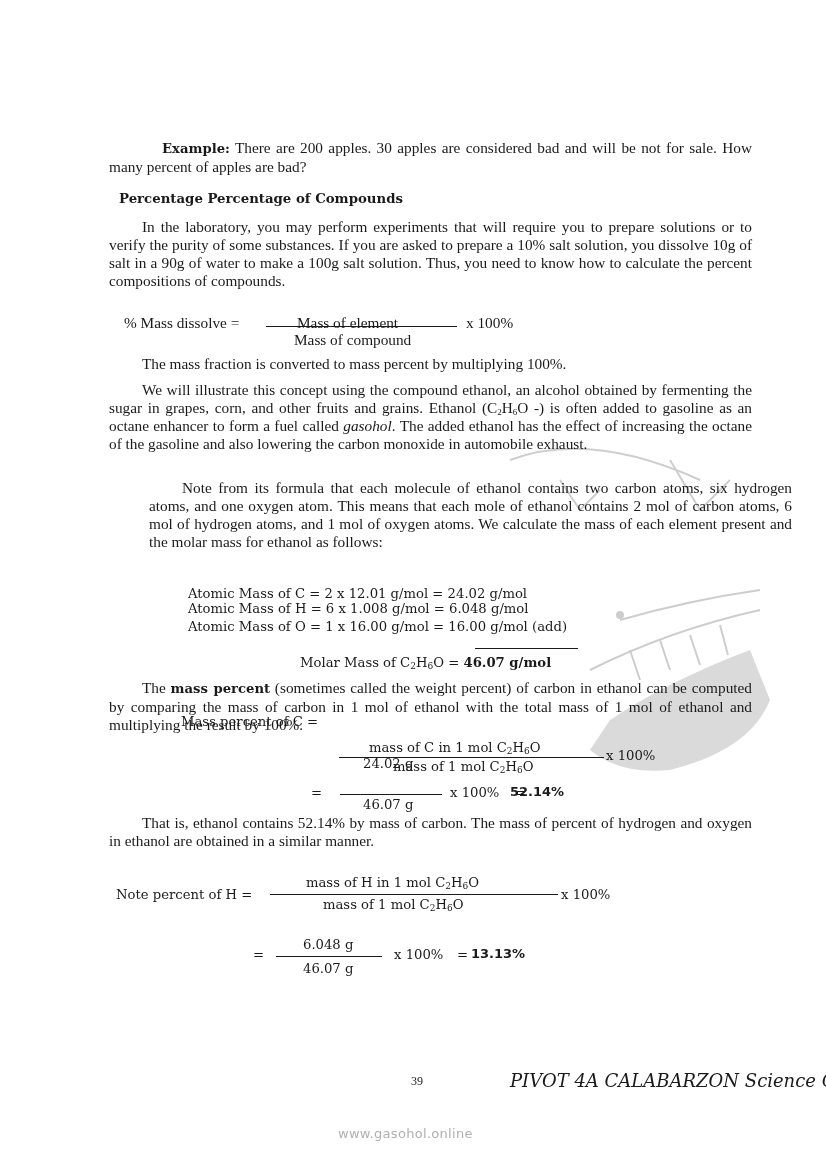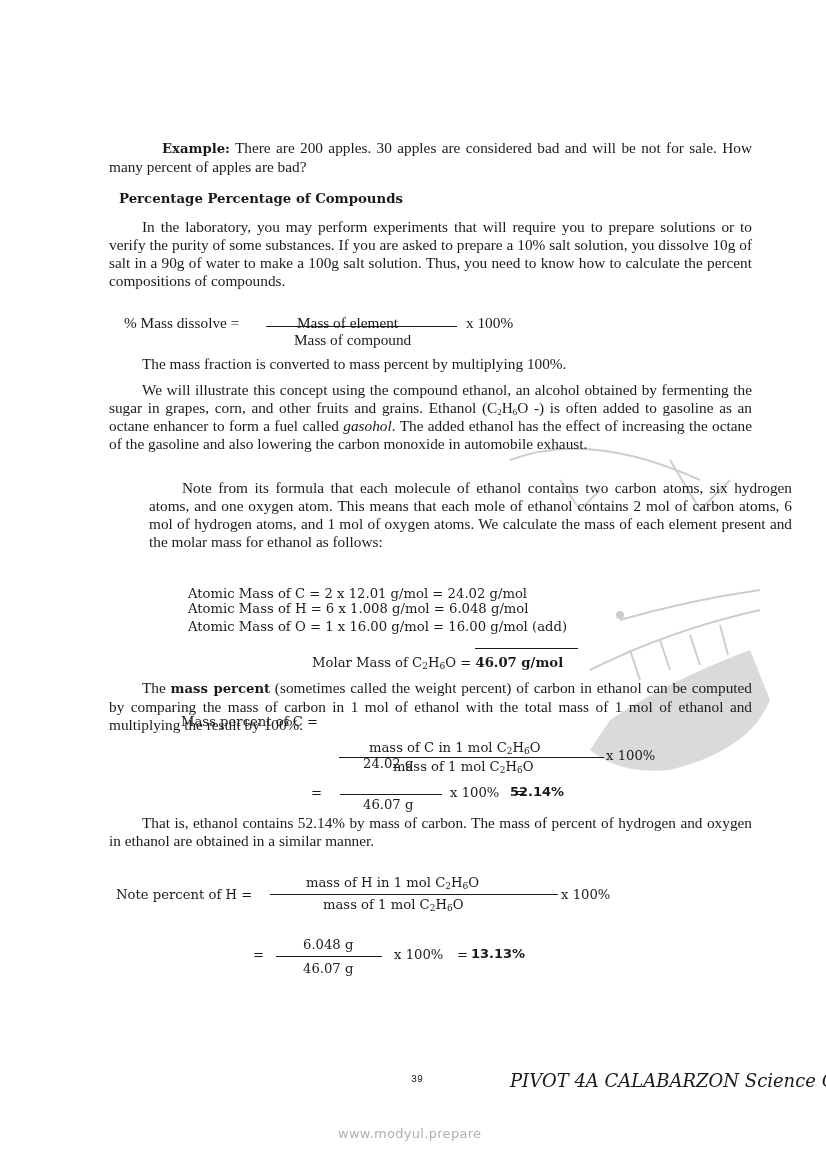--- a/index.html
+++ b/index.html
@@ -20,21 +20,21 @@
     .indent2 { text-indent: 53px; }
     .bold { font-weight: bold; }
     .heading {
       position: absolute; left: 119px; top: 191px;
       font-family: "DejaVu Serif", serif; font-weight: bold; font-size: 13.3px;
     }
     .abs { position: absolute; white-space: nowrap; }
     .frac-line { position: absolute; height: 1.3px; background: #1a1a1a; }
     sub { font-size: 9px; vertical-align: -2px; line-height: 0; }
     .sans-b { font-family: "DejaVu Sans", sans-serif; font-weight: bold; font-size: 13px; }
-    .footer-num { font-family: Liberation Mono, monospace; font-size: 10px; }
+    .footer-num { font-family: Liberation Serif, serif; font-size: 12px; }
     .footer-title { font-family: "DejaVu Serif", serif; font-style: italic; font-size: 18px; }
     .site { font-family: "DejaVu Sans", sans-serif; font-size: 13px; color: #b0b0b0; letter-spacing: 0.3px; }
   </style>
 </head>
 <body>
 
 <svg class="watermark" viewBox="0 0 320 380">
   <g fill="none" stroke="#c8c8c8" stroke-width="2">
     <path d="M40 40 Q120 10 230 60"></path>
     <path d="M90 60 L110 90 L130 70"></path>
@@ -70,21 +70,21 @@
 </div>
 
 <div class="para serif" style="top:479px;margin-left:40px;">
   <p class="indent">Note from its formula that each molecule of ethanol contains two carbon atoms, six hydrogen atoms, and one oxygen atom. This means that each mole of ethanol contains 2 mol of carbon atoms, 6 mol of hydrogen atoms, and 1 mol of oxygen atoms. We calculate the mass of each element present and the molar mass for ethanol as follows:</p>
 </div>
 
 <div class="abs bk" style="left:188px; top:585px;">Atomic Mass of C = 2 x 12.01 g/mol = 24.02 g/mol</div>
 <div class="abs bk" style="left:188px; top:600px;">Atomic Mass of H = 6 x 1.008 g/mol = 6.048 g/mol</div>
 <div class="abs bk" style="left:188px; top:618px;">Atomic Mass of O = 1 x 16.00 g/mol = 16.00 g/mol (add)</div>
 <div class="frac-line" style="left:475px; top:648px; width:103px;"></div>
-<div class="abs bk" style="left:300px; top:654px;margin-left:12px;">
+<div class="abs bk" style="left:300px; top:654px;">
   <span>Molar Mass of C</span><sub>2</sub><span>H</span><sub>6</sub><span>O = </span><b>46.07 g/mol</b>
 </div>
 
 <div class="para serif" style="top:679px;">
   <p class="indent"><span>The </span><b class="bk">mass percent</b><span> (sometimes called the weight percent) of carbon in ethanol can be computed by comparing the mass of carbon in 1 mol of ethanol with the total mass of 1 mol of ethanol and multiplying the result by 100%.</span></p>
 </div>
 
 <div class="abs bk" style="left:181px; top:713px;">Mass percent of C =</div>
 <div class="abs bk" style="left:369px; top:739px;"><span>mass of C in 1 mol C</span><sub>2</sub><span>H</span><sub>6</sub><span>O</span></div>
 <div class="frac-line" style="left:339px; top:757px; width:265px;"></div>
@@ -112,13 +112,13 @@
 <div class="abs bk" style="left:253px; top:946px;">=</div>
 <div class="abs bk" style="left:303px; top:936px;">6.048 g</div>
 <div class="frac-line" style="left:276px; top:956px; width:106px;"></div>
 <div class="abs bk" style="left:303px; top:960px;">46.07 g</div>
 <div class="abs bk" style="left:394px; top:946px;">x 100%</div>
 <div class="abs bk" style="left:457px; top:946px;">=</div>
 <div class="abs sans-b" style="left:471px; top:946px;">13.13%</div>
 
 <div class="abs footer-num" style="left:411px; top:1074px;">39</div>
 <div class="abs footer-title" style="left:510px; top:1070px;">PIVOT 4A CALABARZON Science G9</div>
-<div class="abs site" style="left:338px; top:1126px;">www.modyul.prepare</div>
+<div class="abs site" style="left:338px; top:1126px;">www.gasohol.online</div>
 
 </body></html>

